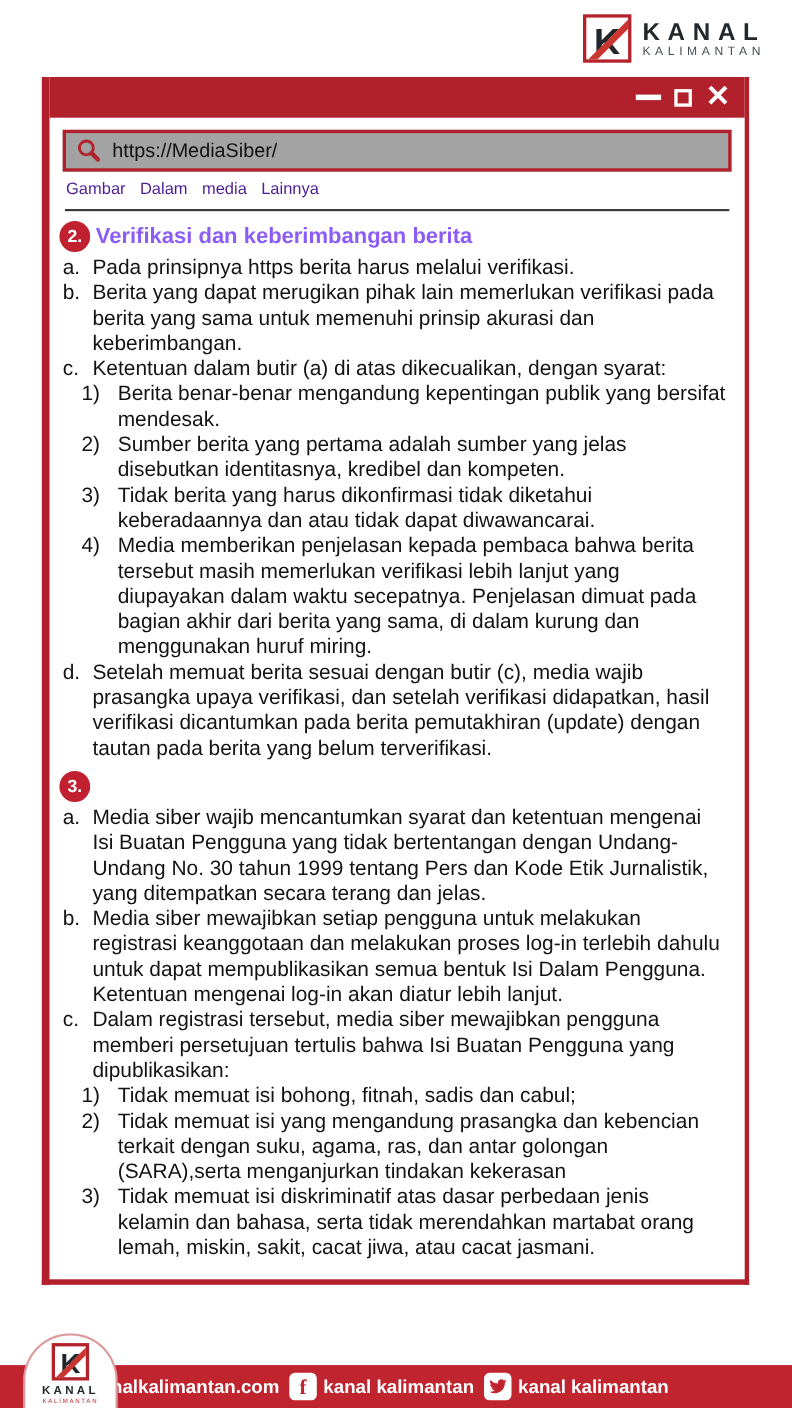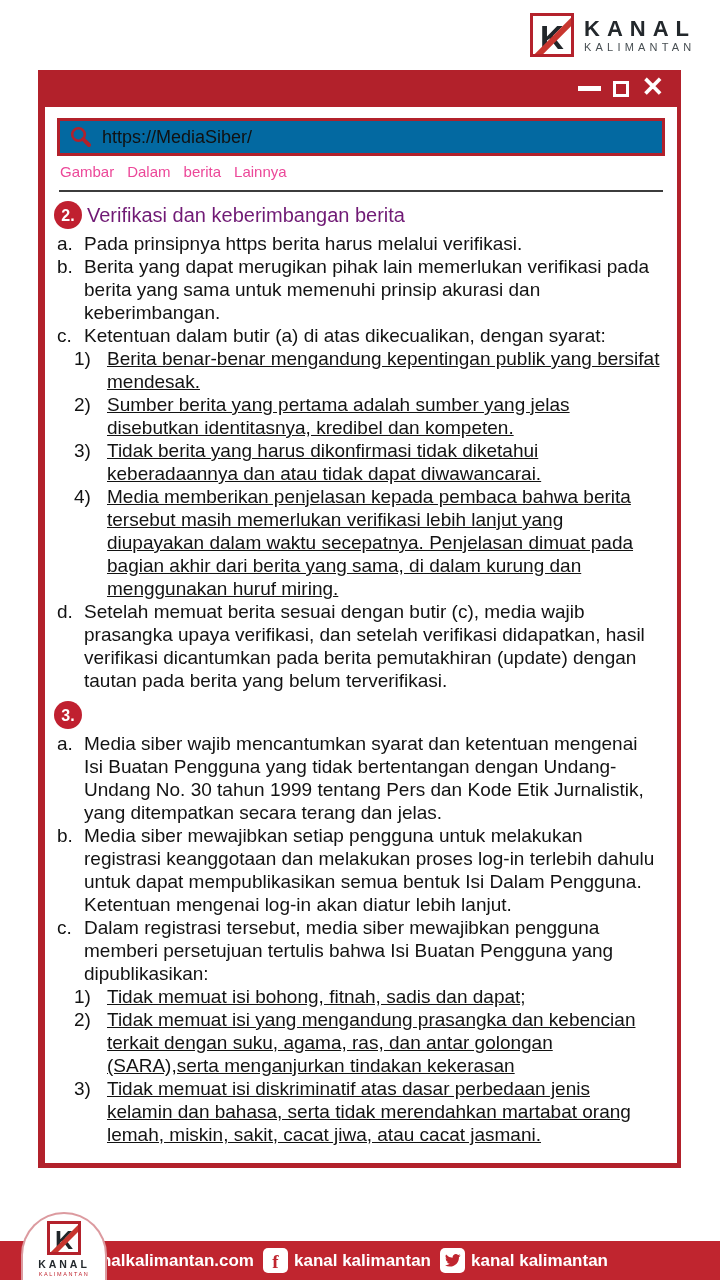--- a/index.html
+++ b/index.html
@@ -24,40 +24,40 @@
   .window {
     position:absolute; left:38px; top:70px; width:643px; height:1098px;
     background:#fff;
     border-left:7px solid #b2212b; border-right:4px solid #b2212b; border-bottom:5px solid #b2212b;
   }
   .titlebar { height:37px; background:#b2212b; display:flex; align-items:center; justify-content:flex-end; gap:12px; padding-right:13px; }
   .ctl-min { width:23px; height:5px; background:#fff; }
   .ctl-max { width:16px; height:16px; border:3px solid #fff; background:transparent; }
   .ctl-close { color:#fff; font-size:27px; font-weight:bold; line-height:20px; transform:translateY(-2px); }
 
-  .urlbar { margin:11px 12px 0 12px; height:38px; border:3px solid #b2212b; display:flex; align-items:center; gap:9px; padding:0 9px; background:#0369a1; }
+  .urlbar { margin:11px 12px 0 12px; height:38px; border:3px solid #b2212b; display:flex; align-items:center; gap:9px; padding:0 9px; background:#a3a3a3; }
   .url-text { font-size:18px; color:#111; }
 
-  .tabsrow { display:flex; gap:13px; margin:7px 0 10px 15px; font-size:15px; color:#ec4899; }
+  .tabsrow { display:flex; gap:13px; margin:7px 0 10px 15px; font-size:15px; color:#4c1d95; }
   .tabsrow span { cursor:default; }
   .tabs-divider { margin:3px 14px 0 14px; border-top:2px solid #3c3c3c; }
 
   
   .content { padding:7px 17px 0 12px; font-size:19px; line-height:23px; color:#131313; }
   .sec-head { display:flex; align-items:center; gap:5px; margin:2px 0 3px -3px; }
   .badge { flex:0 0 28px; width:28px; height:28px; border-radius:50%; background:#c02030; color:#fff;
            font-size:16px; font-weight:bold; display:flex; align-items:center; justify-content:center; }
-  .sec-title { font-size:20px; font-weight:normal; color:#701a75; }
+  .sec-title { font-size:20px; font-weight:bold; color:#8b5cf6; }
   .item { display:flex; }
   .item > .lbl { flex:0 0 27px; }
   .item > .bod { flex:1; }
   .subs { margin-left:17px; }
   .sub { display:flex; }
   .sub > .lbl { flex:0 0 33px; }
-  .sub > .bod { flex:1;text-decoration:underline; }
+  .sub > .bod { flex:1; }
   .sec2 { margin-top:9px; }
 
   
   .footer-bar {
     position:absolute; left:0; right:0; bottom:0; height:39px; background:#c0252f;
     display:flex; align-items:center; gap:9px; padding-left:44px;
     color:#fff; font-weight:bold; font-size:17px;
   }
   .soc { display:flex; align-items:center; gap:6px; }
   .fb-box, .tw-box { width:25px; height:25px; background:#fff; border-radius:5px; display:flex; align-items:center; justify-content:center; }
@@ -102,21 +102,21 @@
     <svg width="24" height="24" viewBox="0 0 24 24">
       <circle cx="9.5" cy="9.5" r="6.3" fill="none" stroke="#b2212b" stroke-width="2.6"></circle>
       <line x1="14.2" y1="14.2" x2="20" y2="20" stroke="#b2212b" stroke-width="4" stroke-linecap="round"></line>
     </svg>
     <span class="url-text">https://MediaSiber/</span>
   </div>
 
   <div class="tabsrow">
     <span>Gambar</span>
     <span>Dalam</span>
-    <span>berita</span>
+    <span>media</span>
     <span>Lainnya</span>
   </div>
   <div class="tabs-divider"></div>
 
   <div class="content">
 
     <div class="sec-head">
       <span class="badge">2.</span>
       <span class="sec-title">Verifikasi dan keberimbangan berita</span>
     </div>
@@ -166,21 +166,21 @@
       <span class="lbl">b.</span>
       <span class="bod">Media siber mewajibkan setiap pengguna untuk melakukan registrasi keanggotaan dan melakukan proses log-in terlebih dahulu untuk dapat mempublikasikan semua bentuk Isi Dalam Pengguna. Ketentuan mengenai log-in akan diatur lebih lanjut.</span>
     </div>
     <div class="item">
       <span class="lbl">c.</span>
       <span class="bod">Dalam registrasi tersebut, media siber mewajibkan pengguna memberi persetujuan tertulis bahwa Isi Buatan Pengguna yang dipublikasikan:</span>
     </div>
     <div class="subs">
       <div class="sub">
         <span class="lbl">1)</span>
-        <span class="bod">Tidak memuat isi bohong, fitnah, sadis dan dapat;</span>
+        <span class="bod">Tidak memuat isi bohong, fitnah, sadis dan cabul;</span>
       </div>
       <div class="sub">
         <span class="lbl">2)</span>
         <span class="bod">Tidak memuat isi yang mengandung prasangka dan kebencian terkait dengan suku, agama, ras, dan antar golongan (SARA),serta menganjurkan tindakan kekerasan</span>
       </div>
       <div class="sub">
         <span class="lbl">3)</span>
         <span class="bod">Tidak memuat isi diskriminatif atas dasar perbedaan jenis kelamin dan bahasa, serta tidak merendahkan martabat orang lemah, miskin, sakit, cacat jiwa, atau cacat jasmani.</span>
       </div>
     </div>

